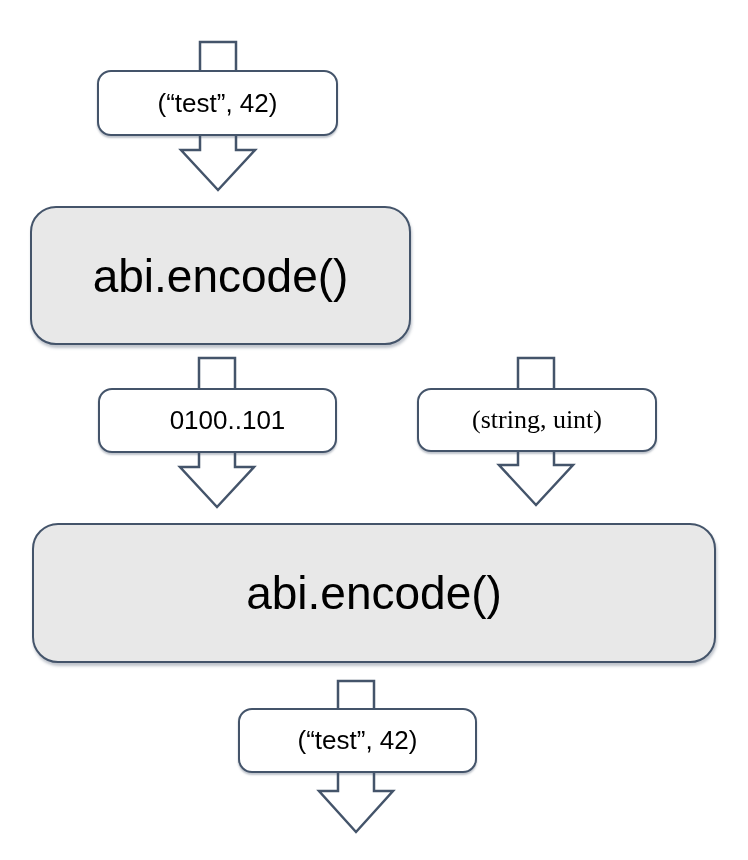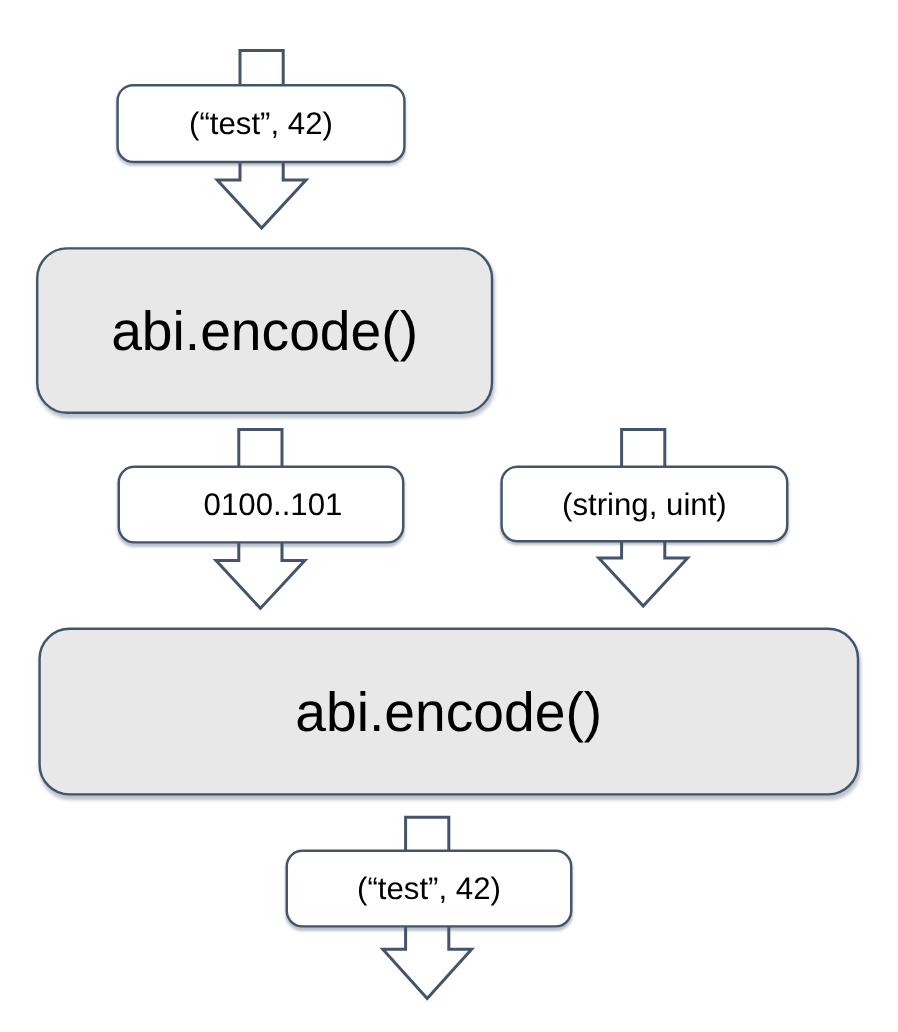--- a/index.html
+++ b/index.html
@@ -39,21 +39,21 @@
   }
   .process-box{
     background:var(--process-fill);
     border-radius:26px;
     font-size:46px;
     box-shadow:1px 3px 3px rgba(68,84,106,0.35);
   }
   .node-input-top   {left:97px;  top:70px;  width:241px; height:66px;}
   .node-encode      {left:30px;  top:206px; width:381px; height:139px;}
   .node-encoded-bytes{left:98px; top:388px; width:239px; height:65px;padding-left:20px;}
-  .node-types       {left:417px; top:388px; width:240px; height:64px;}
+  .node-types       {left:417px; top:388px; width:240px; height:64px;font-family:Liberation Serif, serif;}
   .node-decode      {left:32px;  top:523px; width:684px; height:140px;}
   .node-output      {left:238px; top:708px; width:239px; height:65px;}
 </style>
 </head>
 <body>
 
 <div class="canvas">
 
   <svg class="arrow-layer" viewBox="0 0 748 860" aria-hidden="true">
 

